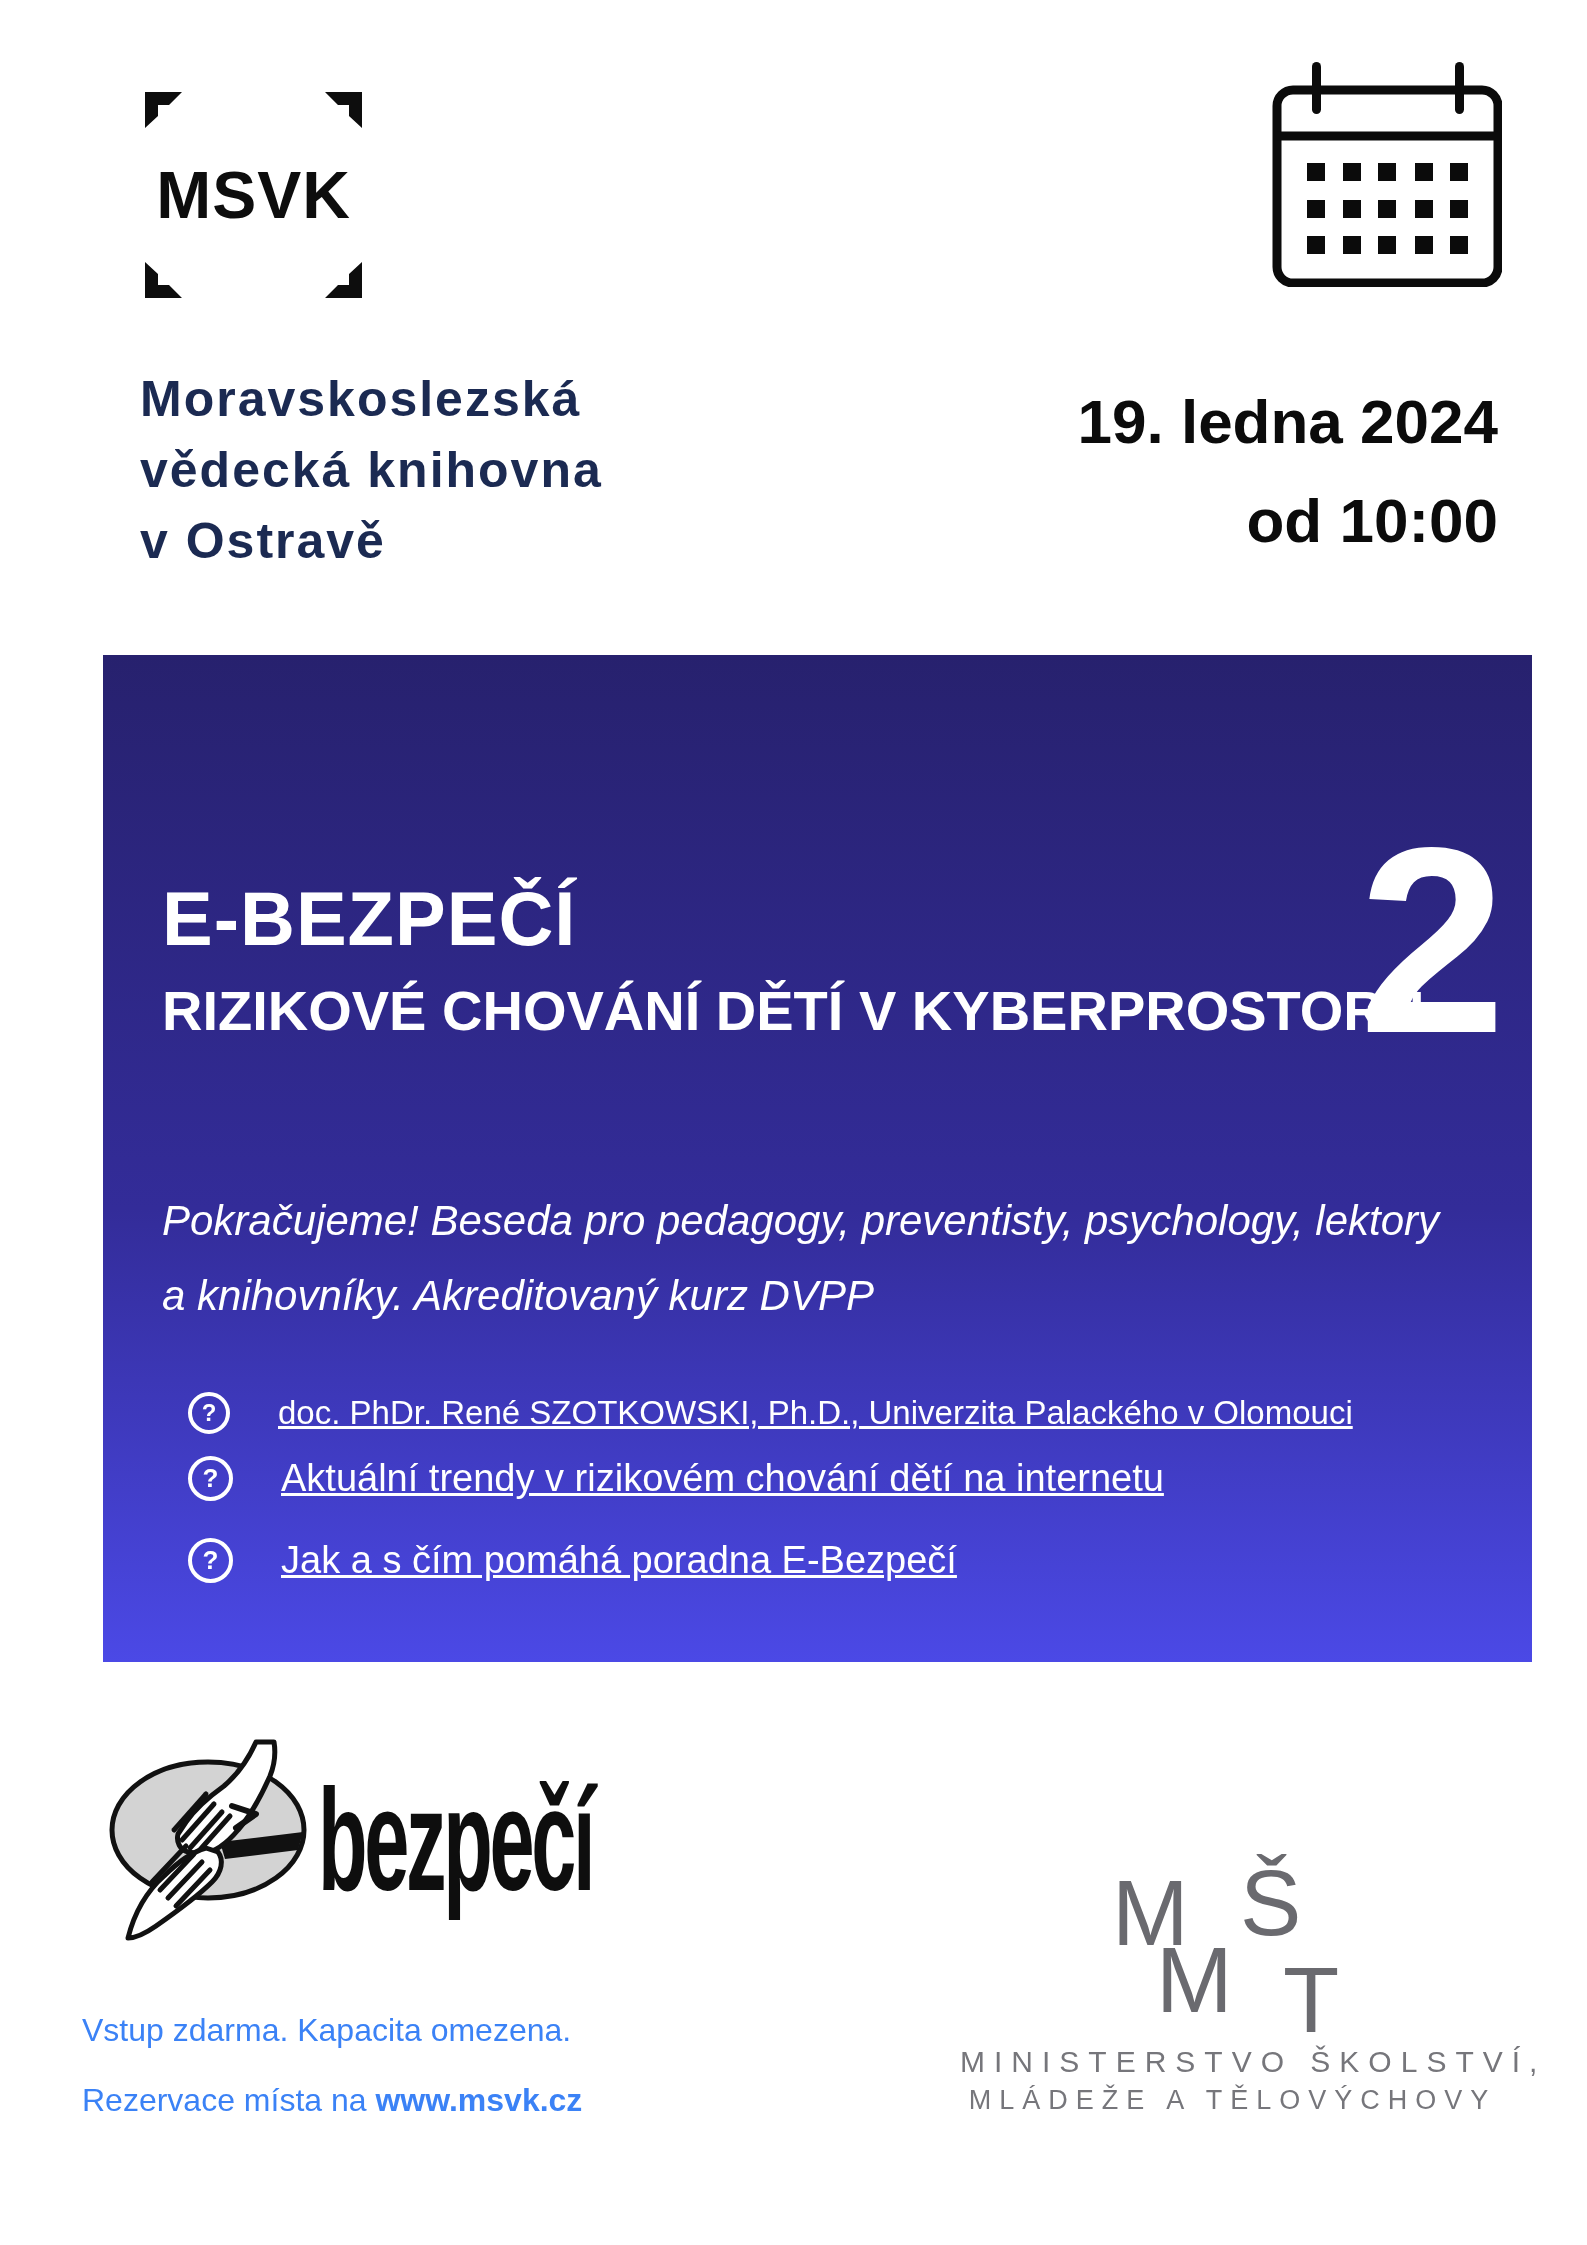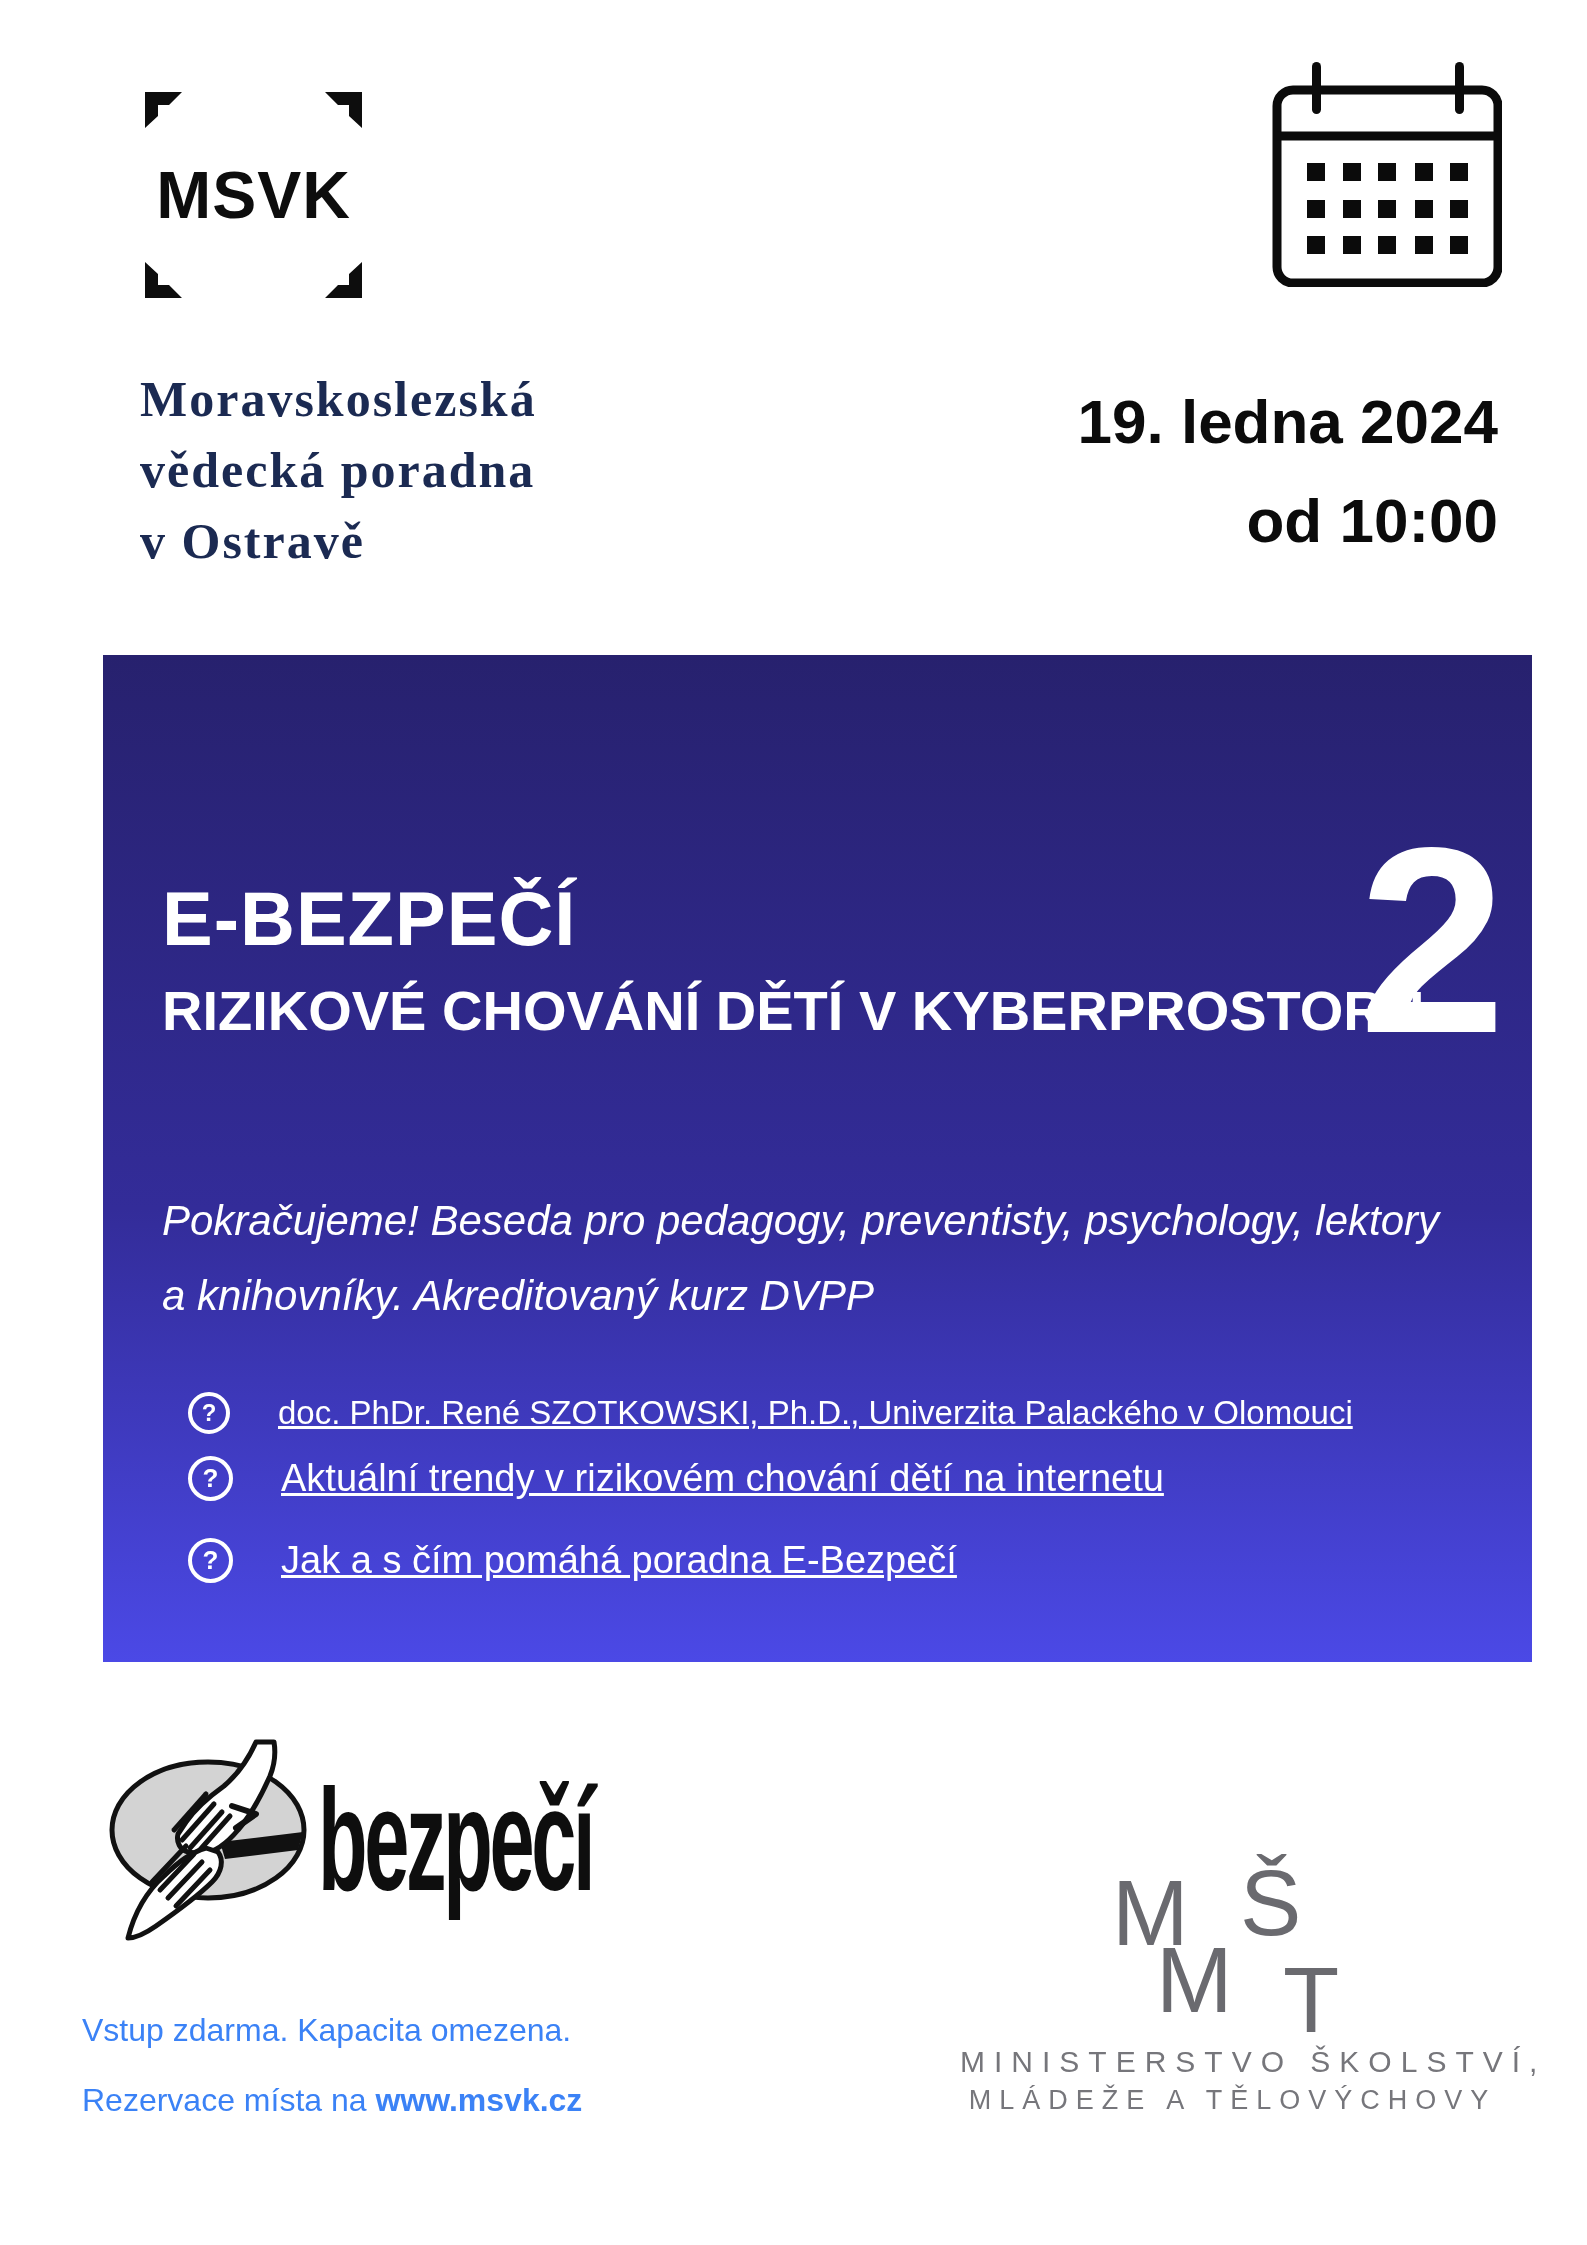--- a/index.html
+++ b/index.html
@@ -18,21 +18,21 @@
   #msvk-logo .word{
     position:absolute;left:0;top:0;width:217px;height:206px;
     display:flex;align-items:center;justify-content:center;
     font-size:66px;font-weight:700;color:#0d0d0d;letter-spacing:1px;
   }
 
   
   #library-name{
     left:140px;top:364px;
     font-size:50px;font-weight:700;line-height:71px;
-    color:#1b2a52;letter-spacing:2px;font-family:Liberation Serif, serif;
+    color:#1b2a52;letter-spacing:2px;
   }
 
   
   #calendar-icon{left:1270px;top:55px;width:232px;height:232px;}
   #event-date{
     right:89px;top:372px;text-align:right;
     font-size:62px;font-weight:700;line-height:99px;color:#0b0b0b;
   }
 
   
@@ -119,21 +119,21 @@
       <polygon points="0,0 37,0 24,13 13,13 13,24 0,36" fill="#0d0d0d"></polygon>
       <polygon points="217,0 180,0 193,13 204,13 204,24 217,36" fill="#0d0d0d"></polygon>
       <polygon points="0,206 37,206 24,193 13,193 13,182 0,170" fill="#0d0d0d"></polygon>
       <polygon points="217,206 180,206 193,193 204,193 204,182 217,170" fill="#0d0d0d"></polygon>
     </svg>
     <div class="word">MSVK</div>
   </div>
 
   <div class="abs" id="library-name">
     <div>Moravskoslezská</div>
-    <div>vědecká poradna</div>
+    <div>vědecká knihovna</div>
     <div>v Ostravě</div>
   </div>
 
   <div class="abs" id="calendar-icon">
     <svg width="232" height="232" viewBox="0 0 232 232">
       <rect x="7" y="35" width="221" height="193" rx="16" fill="#ffffff" stroke="#0b0b0b" stroke-width="9"></rect>
       <line x1="7" y1="81" x2="228" y2="81" stroke="#0b0b0b" stroke-width="9"></line>
       <rect x="42" y="7" width="9" height="52" rx="4.5" fill="#0b0b0b"></rect>
       <rect x="185" y="7" width="9" height="52" rx="4.5" fill="#0b0b0b"></rect>
       <g fill="#0b0b0b">

